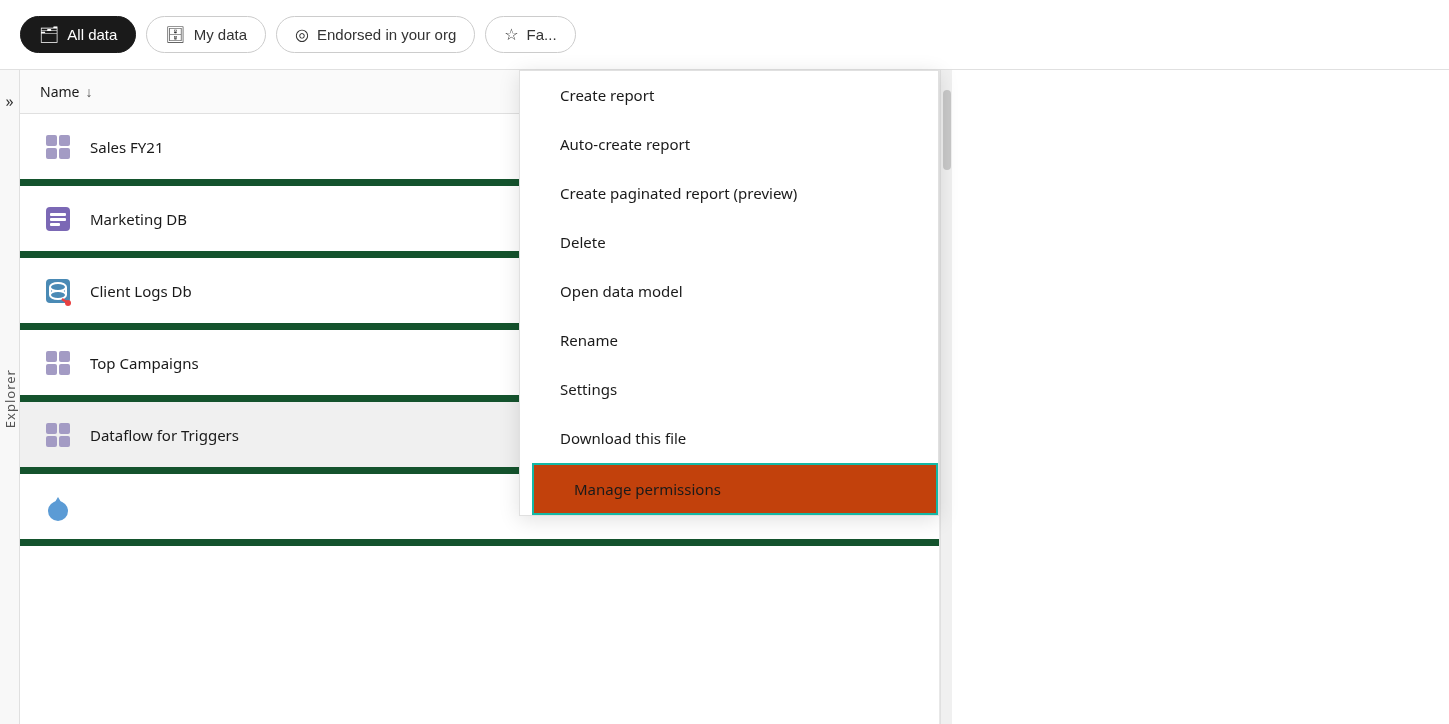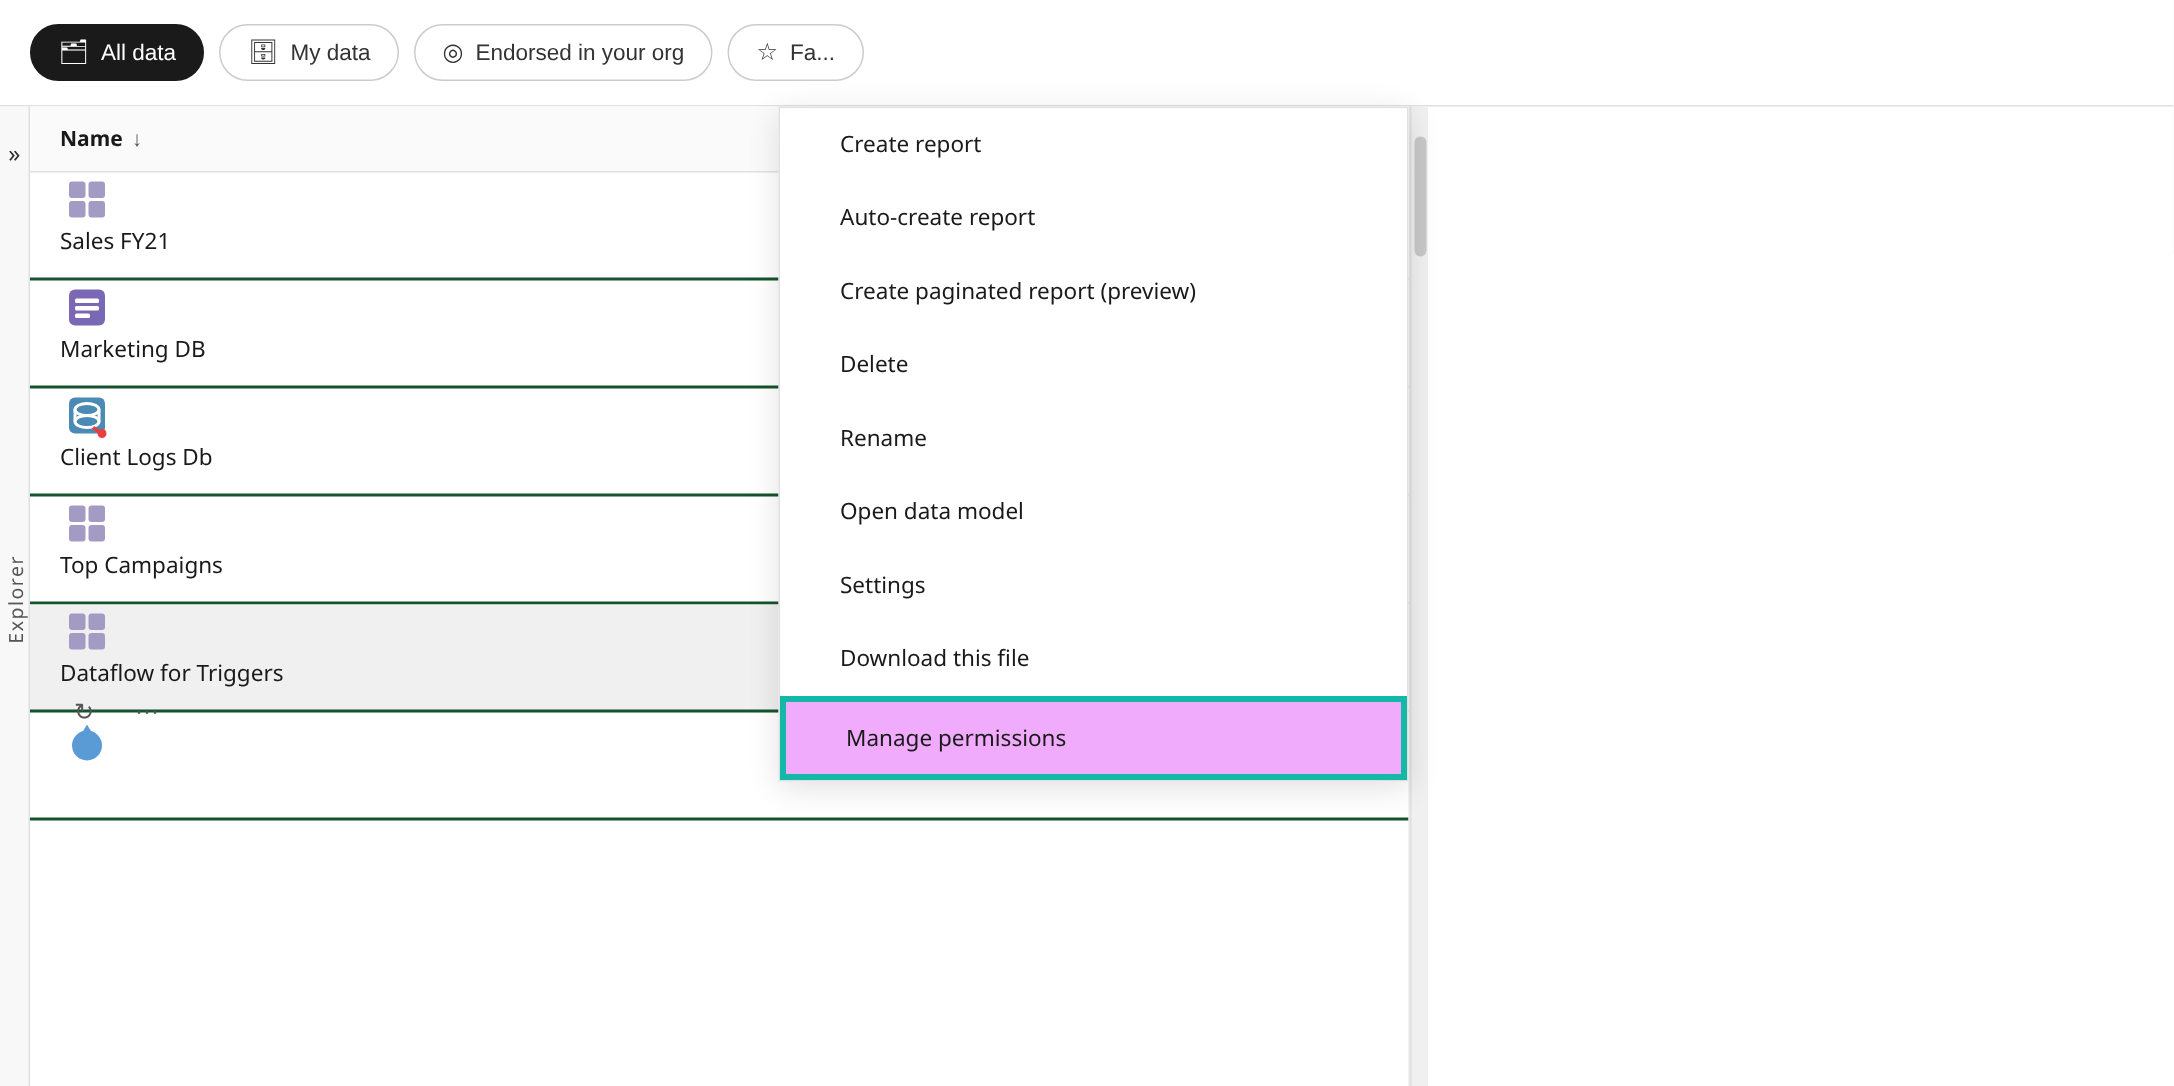--- a/index.html
+++ b/index.html
@@ -107,46 +107,45 @@
       align-items: center;
       padding: 12px 20px;
       border-bottom: 1px solid #e0e0e0;
       background: #fafafa;
     }
 
     .col-name {
       display: flex;
       align-items: flex-start;
       gap: 6px;
-      font-weight: 700;
+      font-weight: 400;
       font-size: 14px;
       color: #1a1a1a;
       min-width: 300px;
     }
 
     .sort-icon {
       font-size: 14px;
       color: #555;
     }
 
     
     .table-body {
       flex: 1;
       overflow-y: auto;
     }
 
     .data-row {
       display: flex;
-      align-items: flex-start;
+      align-items: center;
       padding: 0 20px;
       height: 72px;
-      border-bottom: 2px solid #14532d;
-      cursor: pointer;
-      position: relative;
-      flex-direction: column;
+      border-bottom: 7px solid #14532d;
+      cursor: pointer;
+      position: relative;
     }
 
     .data-row.highlighted {
       background: #f0f0f0;
     }
 
     .row-icon {
       width: 36px;
       height: 36px;
       margin-right: 14px;
@@ -201,22 +200,23 @@
 
     .menu-item {
       padding: 14px 40px;
       font-size: 15px;
       color: #1a1a1a;
       cursor: pointer;
       border-bottom: 1px solid transparent;
     }
 
     .menu-item.highlighted-item {
-      border: 4px solid #14b8a6;
-      background: #f0abfc;
+      border: 2px solid #14b8a6;
+      background: #c2410c;
+      margin-left: 12px;
     }
 
     
     .scrollbar-track {
       width: 12px;
       background: #f0f0f0;
       border-left: 1px solid #e0e0e0;
       position: relative;
     }
 
@@ -352,22 +352,22 @@
           </div>
         </div>
 
       </div>
 
       <div class="context-menu">
         <div class="menu-item">Create report</div>
         <div class="menu-item">Auto-create report</div>
         <div class="menu-item">Create paginated report (preview)</div>
         <div class="menu-item">Delete</div>
+        <div class="menu-item">Open data model</div>
         <div class="menu-item">Rename</div>
-        <div class="menu-item">Open data model</div>
         <div class="menu-item">Settings</div>
         <div class="menu-item">Download this file</div>
         <div class="menu-item highlighted-item">Manage permissions</div>
       </div>
 
     </div>
 
     <div class="scrollbar-track">
       <div class="scrollbar-thumb"></div>
     </div>

